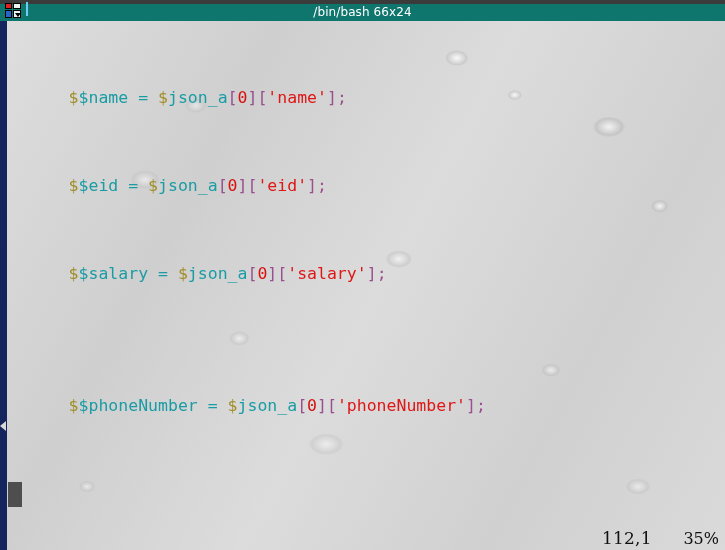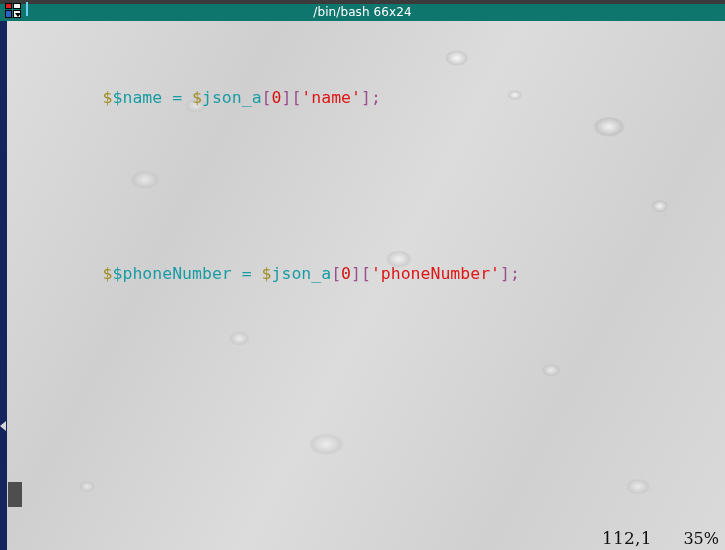--- a/index.html
+++ b/index.html
@@ -137,21 +137,20 @@
     font-size: 16.5px;
     line-height: 22px;
     white-space: pre;
     z-index: 3;
   }
   .ln {
     height: 22px;
     padding-left: 9px;
     white-space: pre;
     overflow: visible;
-    margin-left: 34px;
   }
 
   
   .c-sigil  { color: #a08f2a; }           
   .c-var    { color: #1a9ca4; }           
   .c-brk    { color: #9a4f8f; }           
   .c-num    { color: #d81010; }           
   .c-str    { color: #e01616; }           
   .c-plain  { color: #222; }
 
@@ -225,21 +224,23 @@
   <div class="term">
     <div class="wallpaper"></div>
 
     <div class="left-gutter"></div>
     <div class="gutter-arrow"></div>
 
     <div class="code">
 
       <div class="ln"><span class="c-plain">      </span><span class="c-sigil">$</span><span class="c-var">$name</span><span class="c-var"> = </span><span class="c-sigil">$</span><span class="c-var">json_a</span><span class="c-brk">[</span><span class="c-num">0</span><span class="c-brk">][</span><span class="c-str">'name'</span><span class="c-brk">]</span><span class="c-brk">;</span></div>
 
-
+      <div class="ln"><span class="c-plain">      </span><span class="c-sigil">$</span><span class="c-var">$eid</span><span class="c-var"> = </span><span class="c-sigil">$</span><span class="c-var">json_a</span><span class="c-brk">[</span><span class="c-num">0</span><span class="c-brk">][</span><span class="c-str">'eid'</span><span class="c-brk">]</span><span class="c-brk">;</span></div>
+
+      <div class="ln"><span class="c-plain">      </span><span class="c-sigil">$</span><span class="c-var">$salary</span><span class="c-var"> = </span><span class="c-sigil">$</span><span class="c-var">json_a</span><span class="c-brk">[</span><span class="c-num">0</span><span class="c-brk">][</span><span class="c-str">'salary'</span><span class="c-brk">]</span><span class="c-brk">;</span></div>
 
 
 
       <div class="ln"><span class="c-plain">      </span><span class="c-sigil">$</span><span class="c-var">$phoneNumber</span><span class="c-var"> = </span><span class="c-sigil">$</span><span class="c-var">json_a</span><span class="c-brk">[</span><span class="c-num">0</span><span class="c-brk">][</span><span class="c-str">'phoneNumber'</span><span class="c-brk">]</span><span class="c-brk">;</span></div>
 
       
 
       
 
       

